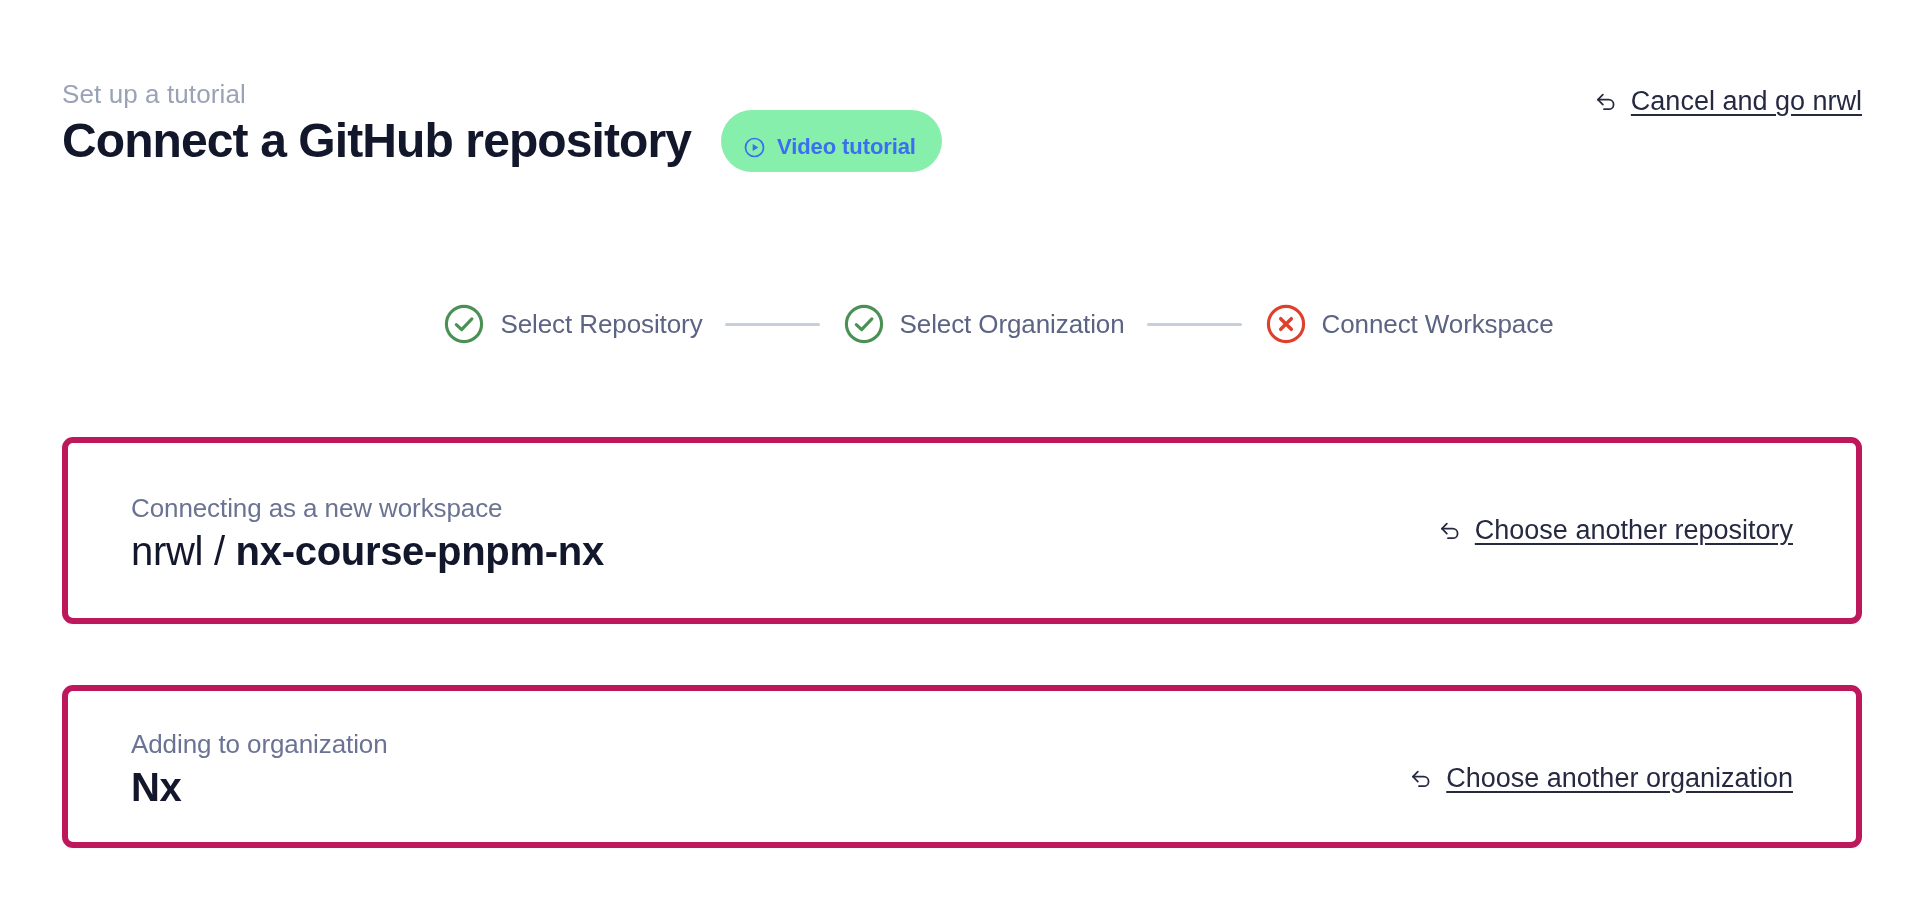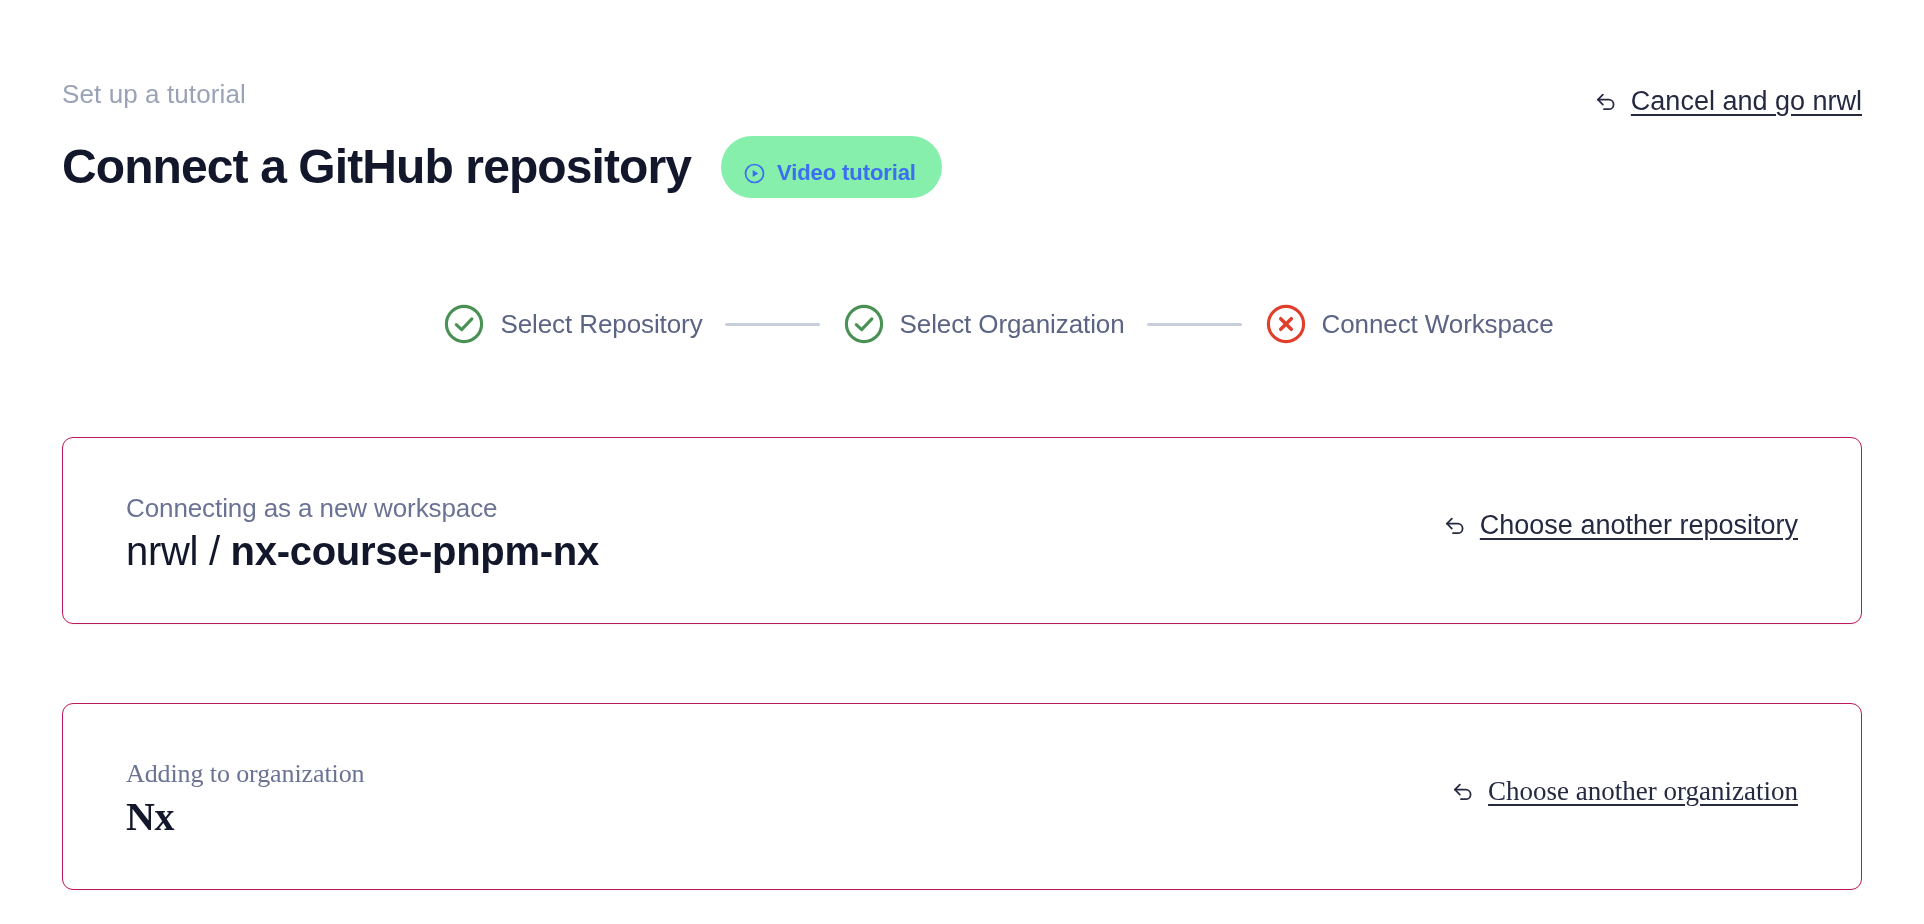--- a/index.html
+++ b/index.html
@@ -32,21 +32,21 @@
     font-size: 26px;
     line-height: 32px;
     color: #9aa2b6;
     font-weight: 400;
     letter-spacing: 0.1px;
   }
 
   .title-row {
     display: flex;
     align-items: center;
-    margin-top: 26px;
+    margin-top: 0;
   }
 
   .page-title {
     font-size: 48px;
     line-height: 58px;
     font-weight: 700;
     color: #13172b;
     letter-spacing: -0.9px;
     white-space: nowrap;
   }
@@ -131,27 +131,27 @@
     border-radius: 2px;
     flex: 0 0 auto;
   }
 
   
   .card {
     position: absolute;
     left: 62px;
     right: 62px;
     background: #ffffff;
-    border: 1px solid #be185d;
+    border: 6px solid #be185d;
     border-radius: 11px;
     box-shadow: 0 1px 2px rgba(20,22,40,0.035);
   }
 
   .card-repo { top: 437px; height: 187px; }
-  .card-org  { top: 703px; height: 187px; font-family: Liberation Serif, serif; }
+  .card-org  { top: 685px; height: 163px; }
 
   .card-inner {
     position: relative;
     height: 100%;
     padding: 0 63px;
     display: flex;
     align-items: center;
     justify-content: space-between;
   }
 

